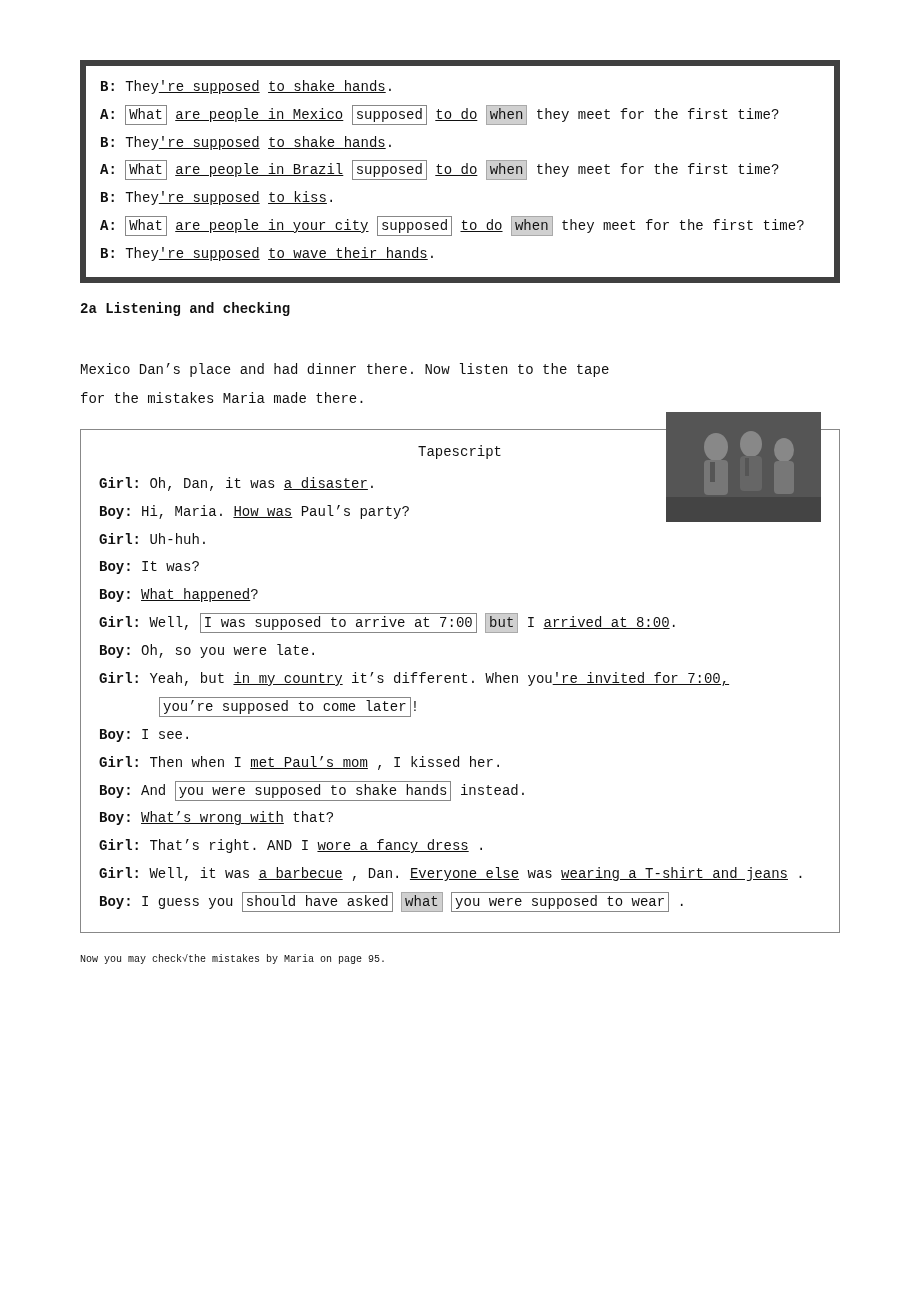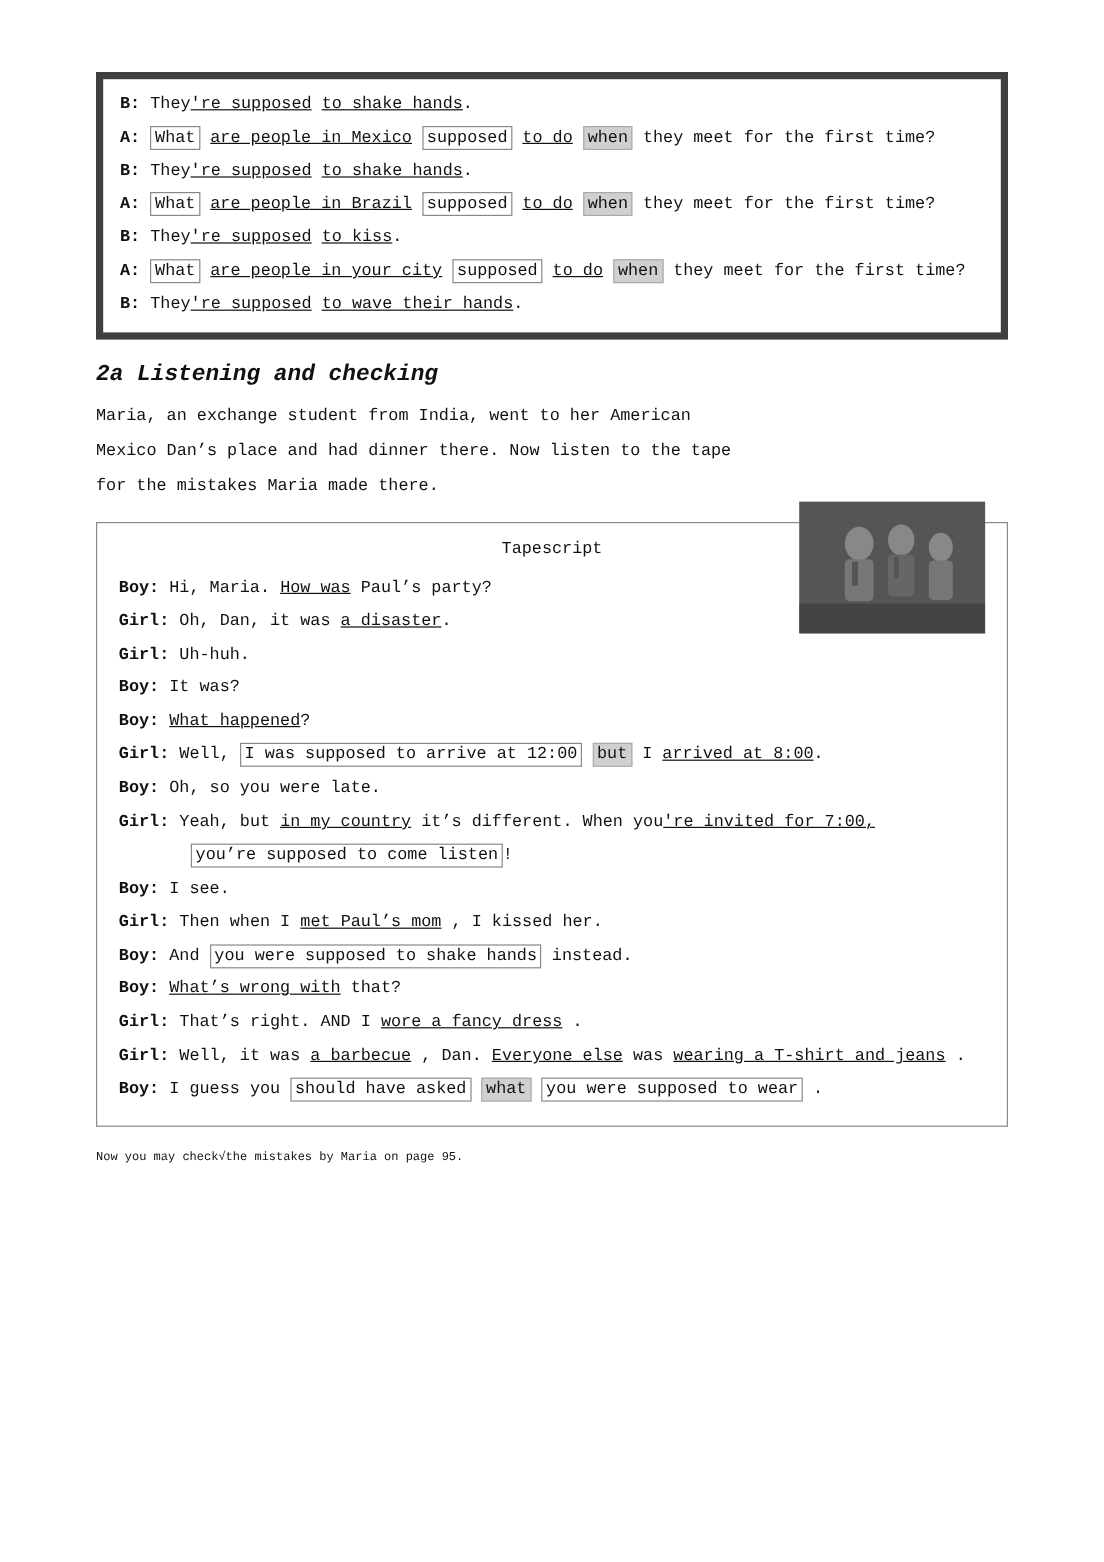--- a/index.html
+++ b/index.html
@@ -34,22 +34,21 @@
       border: 1px solid #aaa;
       background: #d0d0d0;
       padding: 1px 3px;
       display: inline;
       text-align: right;
     }
 
     .section-title {
       font-weight: bold;
       margin: 18px 0 10px 0;
-      font-size: 19px;
-      font-style: italic;
+      font-size: 14px;
     }
 
     .intro-text {
       line-height: 2.1;
       margin-bottom: 14px;
       font-size: 14px;
     }
 
     .tapescript-box {
       border: 1px solid #888;
@@ -148,21 +147,21 @@
   <div class="dialog-row">
     <span class="bold">B:</span>
     <span> They</span><span class="underline">'re supposed</span>
     <span class="underline"> to wave their hands</span><span>.</span>
   </div>
 </div>
 
 <div class="section-title">2a Listening and checking</div>
 
 <div class="intro-text">
-  <span>Maria, an exchange student from India, went to her American</span><br>
+  <br>
   <span>Mexico Dan’s place and had dinner there. Now listen to the tape</span><br>
   <span>for the mistakes Maria made there.</span>
 </div>
 
 <div class="tapescript-box clearfix">
   <div class="tapescript-title">Tapescript</div>
 
   <div class="image-placeholder">
     <svg viewBox="0 0 155 110" xmlns="http://www.w3.org/2000/svg">
       <rect width="155" height="110" fill="#555"></rect>
@@ -175,56 +174,56 @@
       <rect x="108" y="49" width="20" height="33" rx="4" fill="#777"></rect>
 
       <rect x="0" y="85" width="155" height="25" fill="#444"></rect>
 
       <rect x="44" y="50" width="5" height="20" fill="#555"></rect>
       <rect x="79" y="46" width="4" height="18" fill="#555"></rect>
     </svg>
   </div>
 
   <div class="ts-row">
+    <span class="bold">Girl:</span>
+    <span> Oh, Dan, it was </span><span class="underline">a disaster</span><span>.</span>
+  </div>
+  <div class="ts-row">
     <span class="bold">Boy:</span>
     <span> Hi, Maria. </span><span class="underline">How was</span><span> Paul’s party?</span>
   </div>
   <div class="ts-row">
     <span class="bold">Girl:</span>
-    <span> Oh, Dan, it was </span><span class="underline">a disaster</span><span>.</span>
-  </div>
-  <div class="ts-row">
-    <span class="bold">Girl:</span>
     <span> Uh-huh.</span>
   </div>
   <div class="ts-row">
     <span class="bold">Boy:</span>
     <span> It was?</span>
   </div>
   <div class="ts-row">
     <span class="bold">Boy:</span>
     <span> </span><span class="underline">What happened</span><span>?</span>
   </div>
   <div class="ts-row">
     <span class="bold">Girl:</span>
-    <span> Well, </span><span class="boxed">I was supposed to arrive at 12:00</span>
+    <span> Well, </span><span class="boxed">I was supposed to arrive at 7:00</span>
     <span> </span><span class="highlight-box">but</span>
     <span> I </span><span class="underline">arrived at 8:00</span><span>.</span>
   </div>
   <div class="ts-row">
     <span class="bold">Boy:</span>
     <span> Oh, so you were late.</span>
   </div>
   <div class="ts-row">
     <span class="bold">Girl:</span>
     <span> Yeah, but </span><span class="underline">in my country</span>
     <span> it’s different. When you</span><span class="underline">'re invited for 7:00,</span>
   </div>
   <div class="ts-row" style="padding-left: 60px;">
-    <span class="boxed">you’re supposed to come listen</span><span>!</span>
+    <span class="boxed">you’re supposed to come later</span><span>!</span>
   </div>
   <div class="ts-row">
     <span class="bold">Boy:</span>
     <span> I see.</span>
   </div>
   <div class="ts-row">
     <span class="bold">Girl:</span>
     <span> Then when I </span><span class="underline">met Paul’s mom</span>
     <span>, I kissed her.</span>
   </div>

